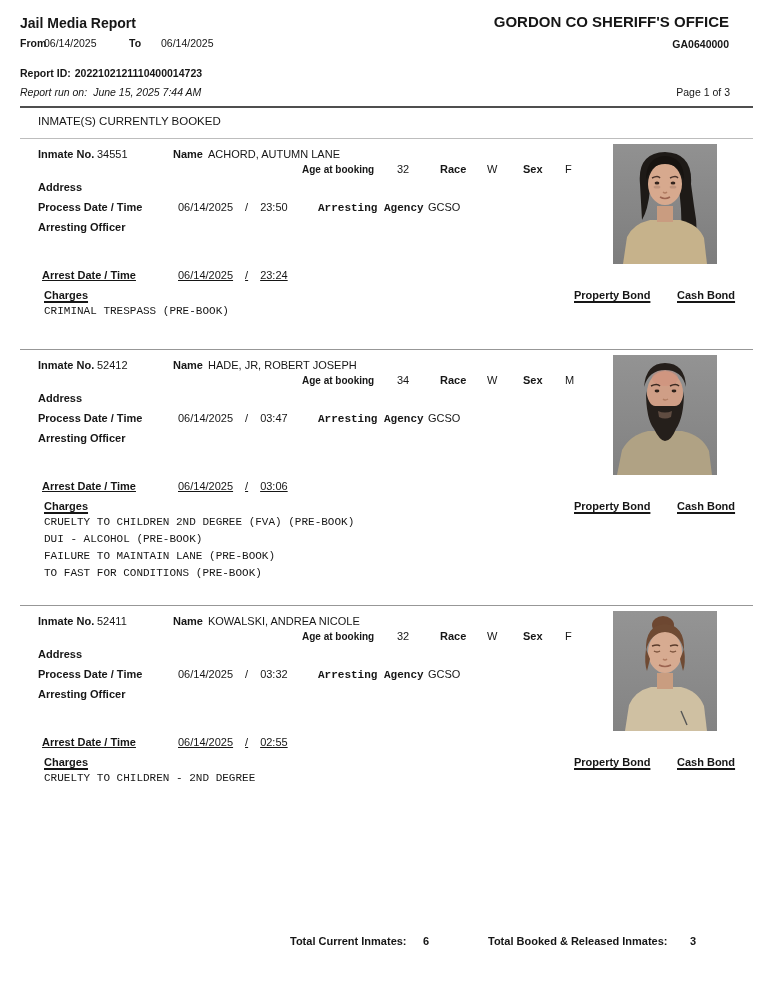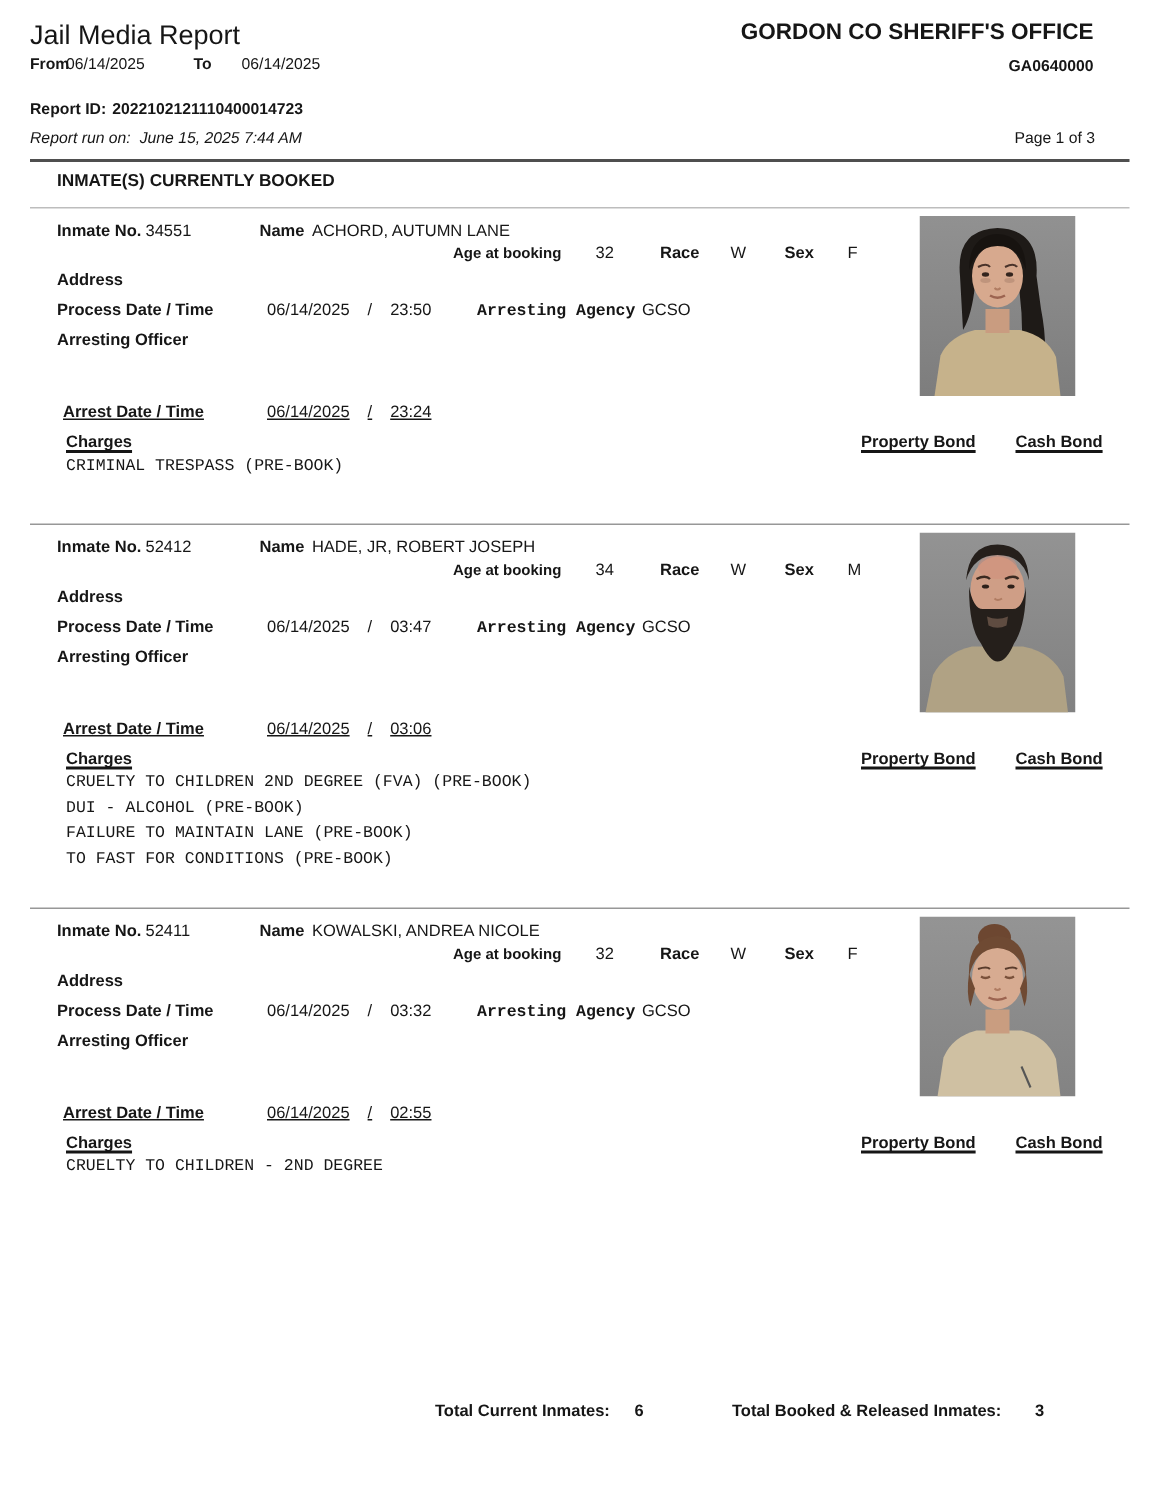--- a/index.html
+++ b/index.html
@@ -5,36 +5,36 @@
   * { margin:0; padding:0; box-sizing:border-box; }
   html,body { background:#ffffff; }
   .page {
     width:773px; height:1000px; position:relative; overflow:hidden;
     background:#ffffff; color:#161616;
     font-family:"Liberation Sans", sans-serif;
     padding:12px 20px 0 20px;
   }
   
   .hrow { display:flex; justify-content:space-between; align-items:flex-start; }
-  .report-title { font-size:18px; font-weight:normal; line-height:22px; }
+  .report-title { font-size:14px; font-weight:bold; line-height:22px; }
   .office-name { font-size:15px; font-weight:bold; line-height:20px; margin-right:24px; }
   .fromto { display:flex; font-size:10.5px; line-height:14px; margin-top:2px; }
   .fromto .lbl { font-weight:bold; }
   .fromto .from-l { width:24px; }
   .fromto .from-d { width:85px; }
   .fromto .to-l { width:32px; }
   .agency-code { font-size:10.5px; font-weight:bold; line-height:14px; margin-right:24px; margin-top:3px; }
   .report-id-row { margin-top:16px; font-size:10.5px; font-weight:bold; line-height:13px; }
   .report-id-row span { margin-right:4px; }
   .run-row { display:flex; justify-content:space-between; margin-top:6px; font-size:10.5px; line-height:13px; }
   .run-left { font-style:italic; }
   .run-left .run-lbl { margin-right:6px; }
   .page-num { margin-right:23px; }
   .rule-dark { border-top:2px solid #4f4f4f; margin-top:7px; }
-  .section-title { font-size:11.5px; font-weight:bold; line-height:14px; margin-top:6px; padding-left:18px; }
+  .section-title { font-size:11.5px; font-weight:normal; line-height:14px; margin-top:6px; padding-left:18px; }
   .rule-light { border-top:1px solid #bdbdbd; margin-top:10px; }
   .sep { border-top:1.5px solid #979797; }
 
   
   .inmate-block { position:relative; padding:7px 0 0 18px; font-size:11px; }
   .inmate-block.b1 { padding-bottom:29px; }
   .inmate-block.b2 { padding-bottom:23px; }
   .row { display:flex; align-items:baseline; white-space:nowrap; }
   .lbl { font-weight:bold; }
   .r-identity { line-height:16px; }

